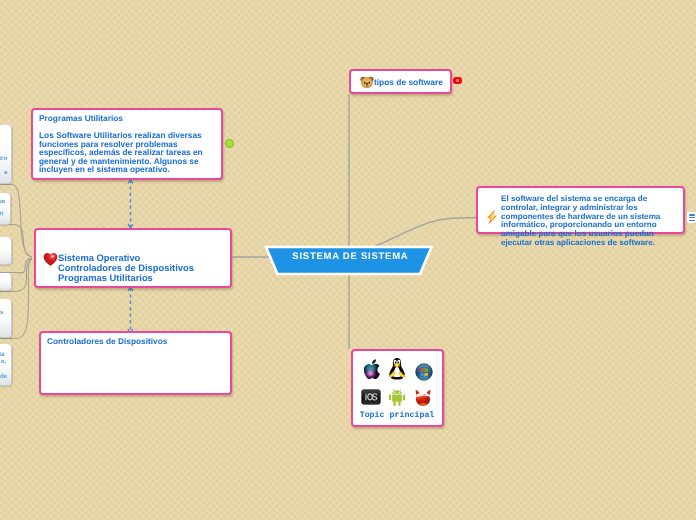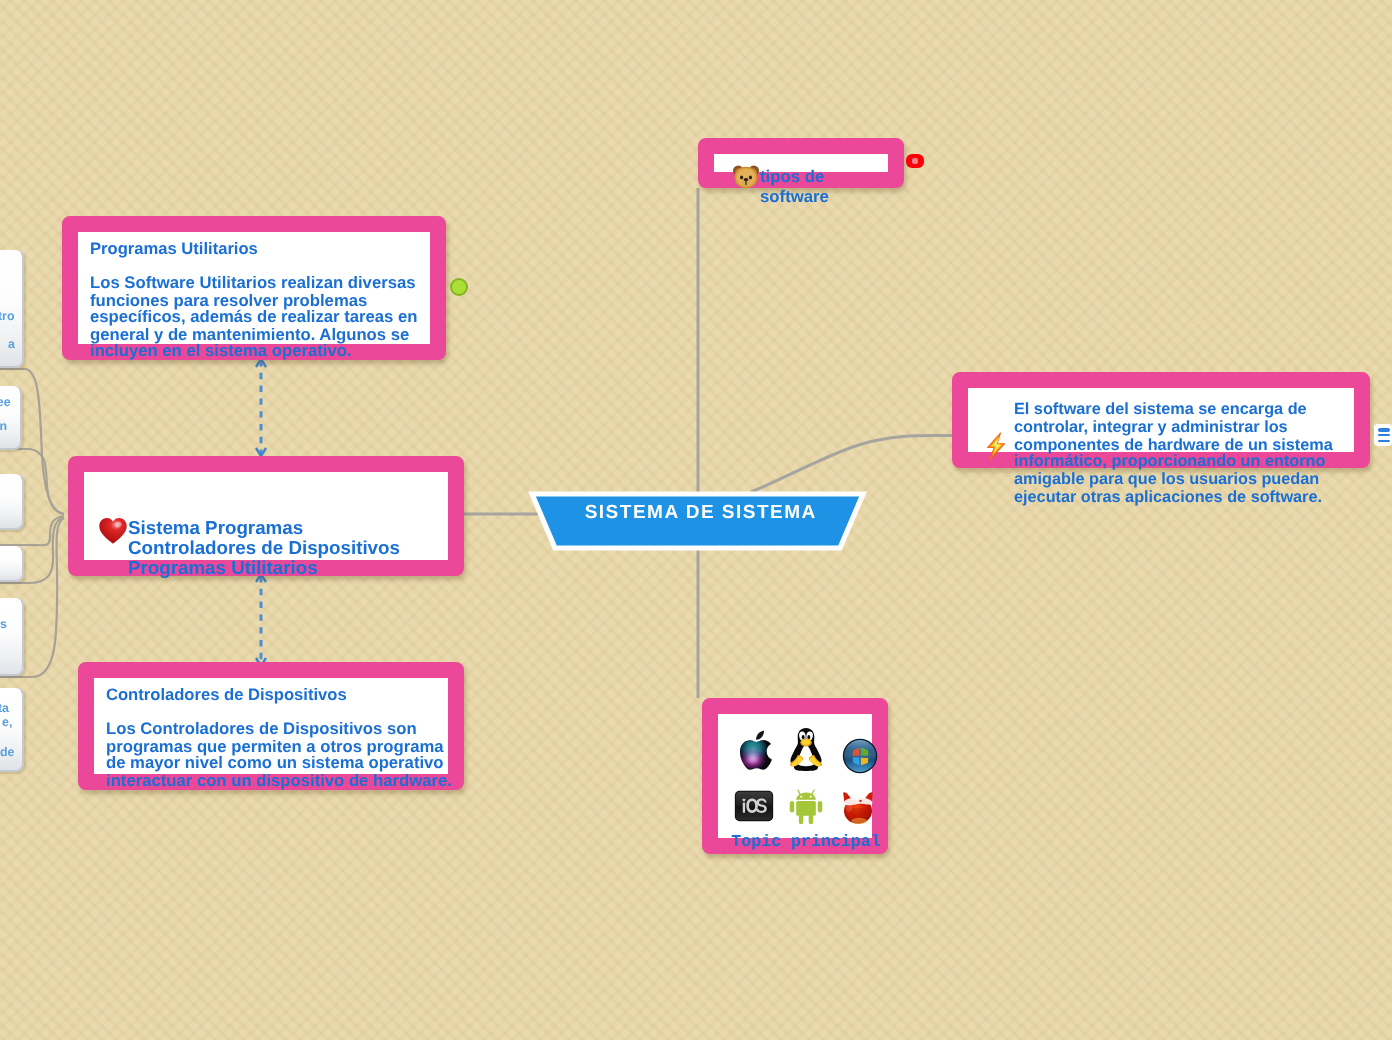--- a/index.html
+++ b/index.html
@@ -13,21 +13,21 @@
   }
   #canvas{position:absolute;left:0;top:0;width:696px;height:520px;overflow:hidden;}
   .bgpat{position:absolute;left:0;top:0;width:696px;height:520px;
     background-image:
       repeating-linear-gradient(45deg, rgba(190,160,100,.07) 0 2px, rgba(255,248,228,.06) 2px 5px),
       repeating-linear-gradient(-45deg, rgba(190,160,100,.06) 0 2px, rgba(255,248,228,.05) 2px 5px);
   }
   svg.links{position:absolute;left:0;top:0;width:696px;height:520px;overflow:visible;}
 
   .node{position:absolute;box-sizing:border-box;background:#fff;
-    border:8px solid #ec4899;border-radius:4px;
+    border:2px solid #ec4899;border-radius:4px;
     box-shadow:1px 2px 2px rgba(100,80,40,.30);}
   .node .inner{position:relative;width:100%;height:100%;}
 
   .ttl{color:#1a6fd4;font-weight:bold;-webkit-font-smoothing:antialiased;
      transform:translateZ(0);will-change:transform;}
   .bdy{color:#1a6fd4;font-weight:bold;-webkit-font-smoothing:antialiased;
      transform:translateZ(0);will-change:transform;}
   .ribbon-label{-webkit-font-smoothing:antialiased;transform:translateZ(0);will-change:transform;}
   .pnode span{-webkit-font-smoothing:antialiased;transform:translateZ(0);will-change:transform;}
 
@@ -173,31 +173,30 @@
               <stop offset="0" stop-color="#f49a9a"></stop>
               <stop offset="0.35" stop-color="#e02727"></stop>
               <stop offset="1" stop-color="#b51212"></stop>
             </radialGradient>
           </defs>
           <path d="M18 32.5C10 26.5 1.5 19.5 1.5 11.2 1.5 5.6 5.8 1.5 10.8 1.5c3.3 0 5.9 1.9 7.2 4.2 1.3-2.3 3.9-4.2 7.2-4.2 5 0 9.3 4.1 9.3 9.7 0 8.3-8.5 15.3-16.5 21.3z" fill="url(#hg)"></path>
           <ellipse cx="24.2" cy="9.6" rx="4.1" ry="3.1" fill="#ffffff" opacity="0.42" transform="rotate(-24 24.2 9.6)"></ellipse>
         </svg>
       </span>
       <div style="position:absolute;left:22px;top:23px;">
-        <div class="bdy" style="font-size:9.4px;line-height:9.9px;">Sistema Programas</div>
+        <div class="bdy" style="font-size:9.4px;line-height:9.9px;">Sistema Operativo</div>
         <div class="bdy" style="font-size:9.4px;line-height:9.9px;">Controladores de Dispositivos</div>
         <div class="bdy" style="font-size:9.4px;line-height:9.9px;">Programas Utilitarios</div>
       </div>
     </div>
   </div>
 
   <div class="node" style="left:39px;top:331px;width:193px;height:64px;">
     <div class="inner">
       <div class="ttl" style="position:absolute;left:6px;top:3px;font-size:8.3px;">Controladores de Dispositivos</div>
-      <div class="bdy" style="position:absolute;left:6px;top:21px;width:178px;font-size:8.35px;line-height:8.5px;">Los Controladores de Dispositivos son programas que permiten a otros programa de mayor nivel como un sistema operativo interactuar con un dispositivo de hardware.</div>
     </div>
   </div>
 
   <div class="node" style="left:351px;top:349px;width:93px;height:78px;font-family:Liberation Mono, monospace;">
     <div class="inner">
       <div class="logogrid">
 
         <span class="logocell" style="left:9px;top:7px;width:22px;height:23px;">
           <svg width="22" height="23" viewBox="0 0 64 66">
             <defs>

